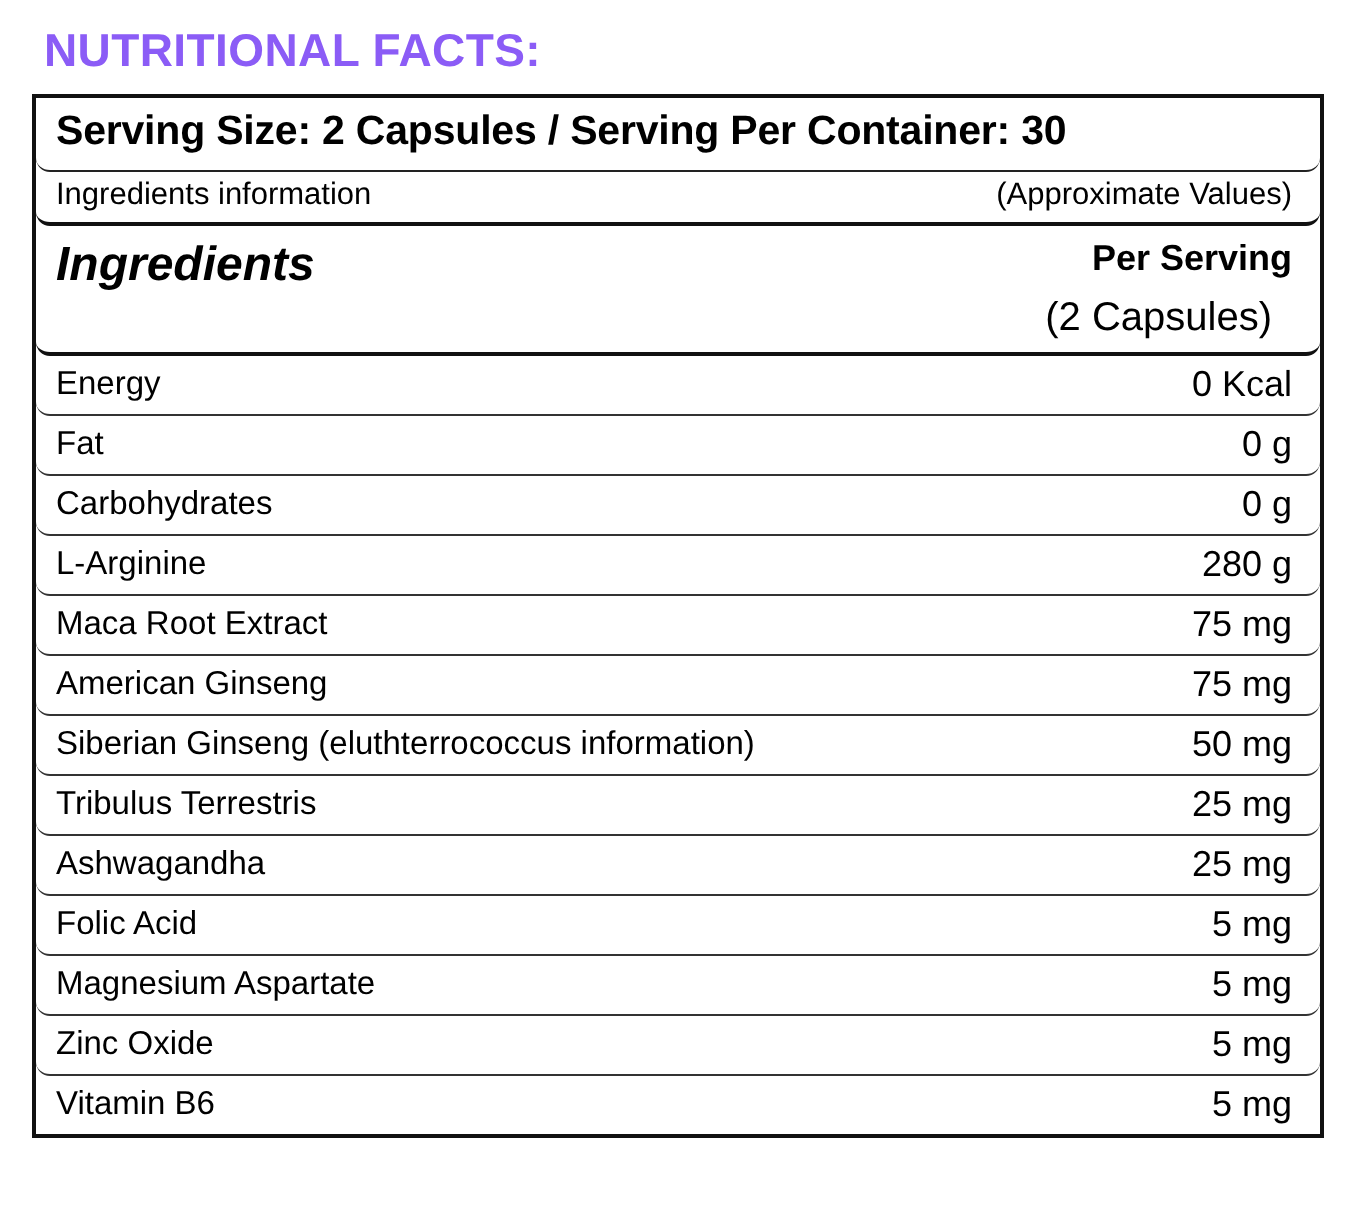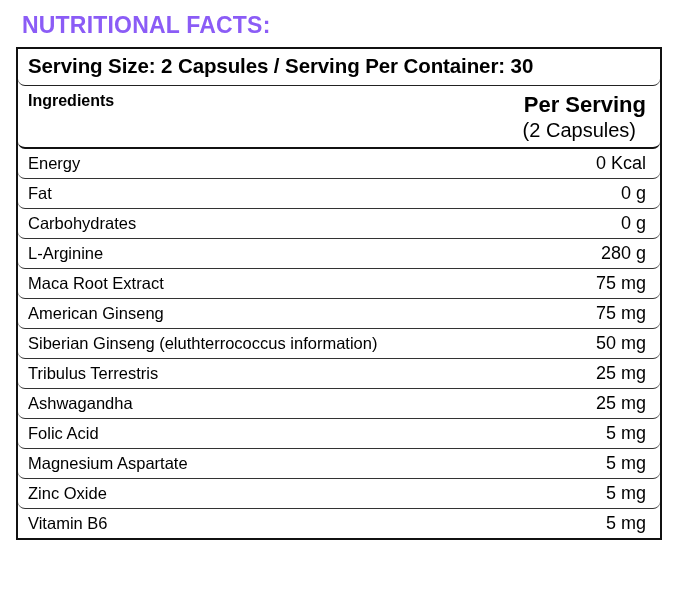--- a/index.html
+++ b/index.html
@@ -60,25 +60,26 @@
   .ing-info-row .right {
     font-size: 15.5px;
     padding-right: 4px;
   }
   .head-row {
     padding: 6px 10px 0 10px;
     justify-content: space-between;
     align-items: flex-start;
   }
   .head-row .left {
-    font-size: 16px;
+    font-size: 24px;
     font-weight: bold;
+    font-style: italic;
   }
   .head-row .right {
-    font-size: 22px;
+    font-size: 18px;
     font-weight: bold;
     padding-right: 4px;
     margin-left: 24px;
   }
   .subhead-row {
     padding: 1px 20px 5px 10px;
     justify-content: flex-end;
     border-bottom: 2px solid #111111;
   }
   .subhead-row .right {
@@ -110,20 +111,24 @@
 <div class="panel">
 
   <div class="title">NUTRITIONAL FACTS:</div>
 
   <div class="table-box">
 
     <div class="row serving-row">
       <div class="cell-full">Serving Size: 2 Capsules / Serving Per Container: 30</div>
     </div>
 
+    <div class="row ing-info-row">
+      <div class="left">Ingredients information</div>
+      <div class="right">(Approximate Values)</div>
+    </div>
 
     <div class="row head-row">
       <div class="left">Ingredients</div>
       <div class="right">Per Serving</div>
     </div>
 
     <div class="row subhead-row">
       <div class="right">(2 Capsules)</div>
     </div>
 

